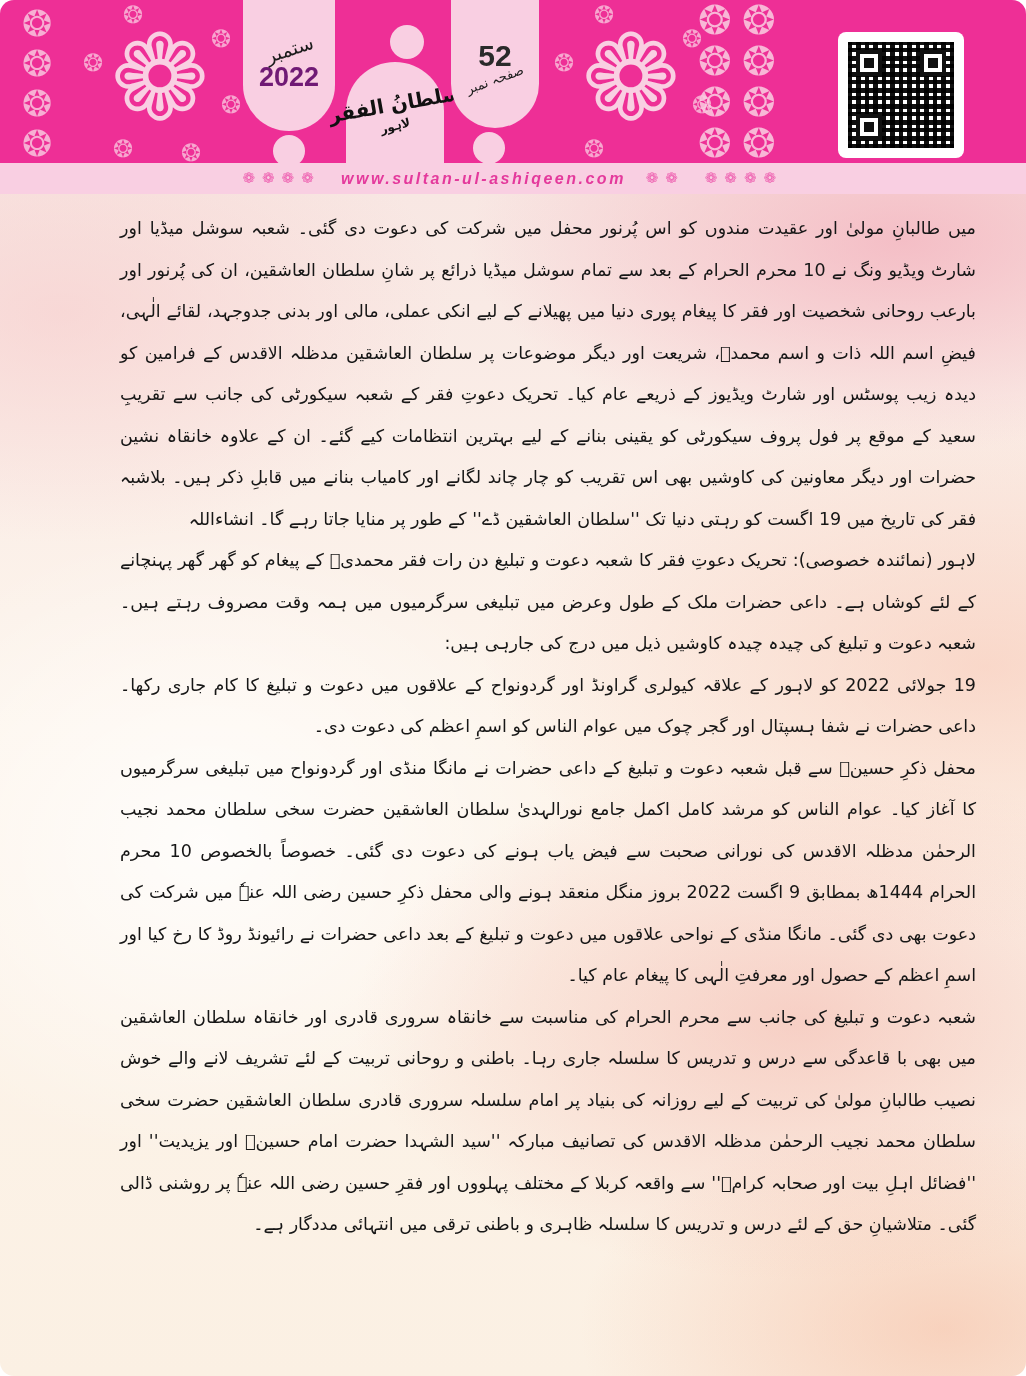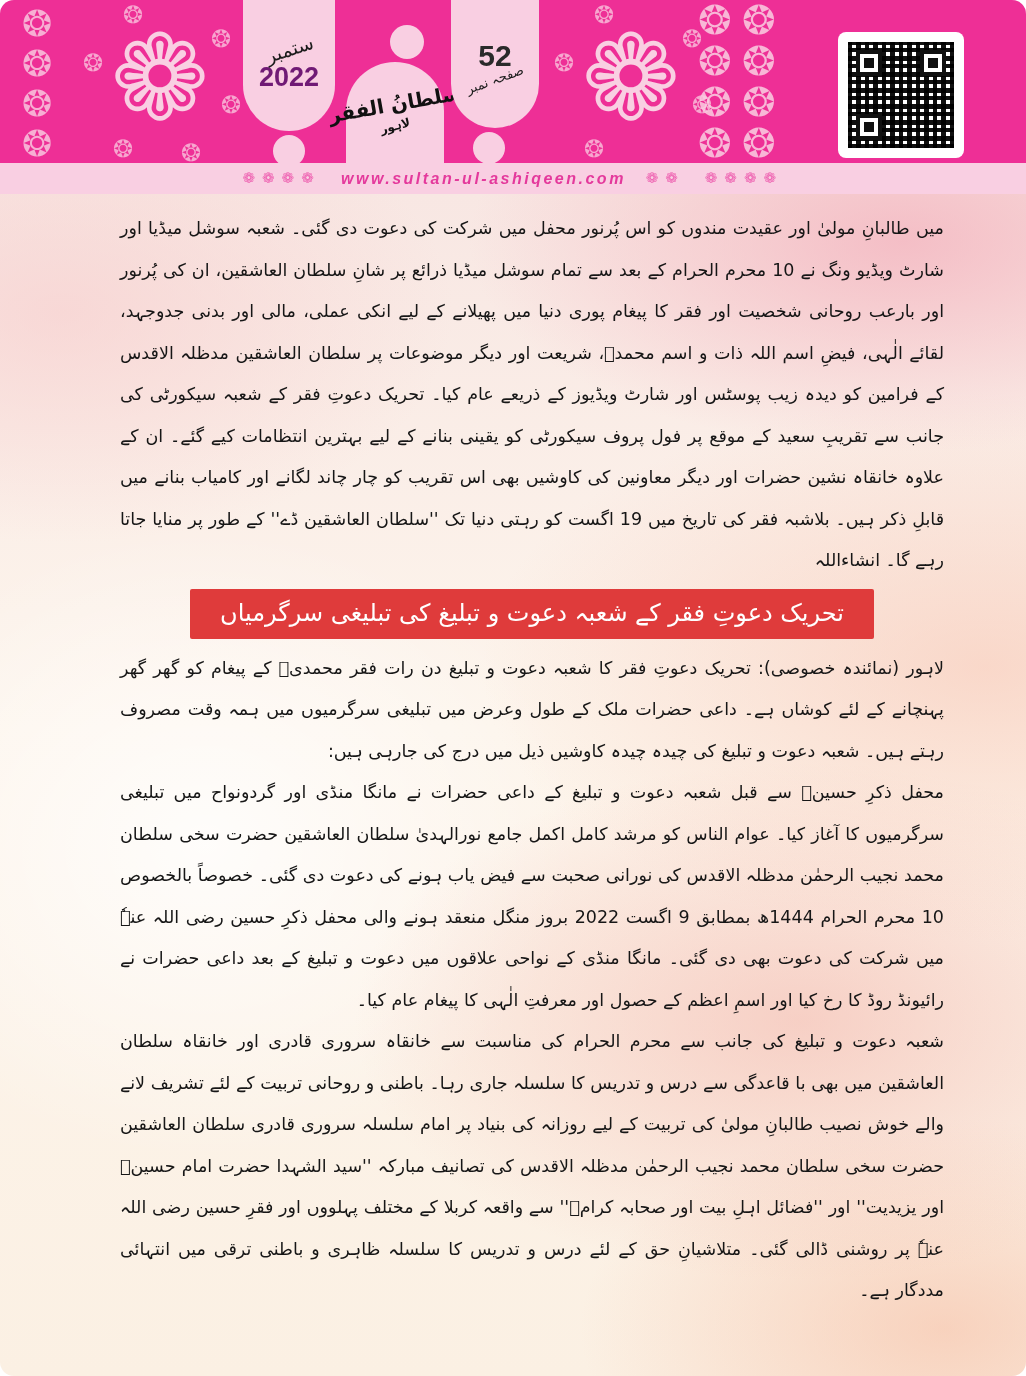--- a/index.html
+++ b/index.html
@@ -52,21 +52,21 @@
   .finder::after { content:""; position:absolute; left:4px; top:4px; width:10px; height:10px; background:#101010; }
   .f-tl { left:8px; top:8px; } .f-tr { right:8px; top:8px; } .f-bl { left:8px; bottom:8px; }
 
   
   .url-bar { height:31px; background:#f9cfe2; display:flex; direction:ltr; align-items:center; justify-content:center; gap:20px; }
   .url-text { font-family:"Liberation Sans",sans-serif; font-weight:bold; font-style:italic; font-size:16px;
               letter-spacing:2.5px; color:#e4399c; text-decoration:none; }
   .strip-glyphs { color:#ee5fb0; font-size:15px; letter-spacing:7px; line-height:1; }
 
   
-  .body-area { position:relative; height:1182px; padding:14px 82px 0 120px;
+  .body-area { position:relative; height:1182px; padding:14px 50px 0 120px;
     background:
       radial-gradient(ellipse 620px 300px at 88% 4%, rgba(243,176,188,.75), transparent 70%),
       radial-gradient(ellipse 560px 330px at 6% 10%, rgba(247,206,206,.65), transparent 70%),
       radial-gradient(ellipse 700px 380px at 96% 40%, rgba(246,188,168,.5), transparent 72%),
       radial-gradient(ellipse 620px 360px at 78% 70%, rgba(239,158,148,.42), transparent 72%),
       radial-gradient(ellipse 520px 300px at 92% 96%, rgba(245,185,158,.55), transparent 70%),
       radial-gradient(ellipse 500px 420px at 20% 55%, rgba(255,255,255,.8), transparent 75%),
       linear-gradient(180deg,#f8e7e3 0%, #fdf5ec 45%, #fbf0e3 100%); }
 
   .body-area p { direction:rtl; text-align:justify; color:#161616; font-size:17.5px; line-height:41.5px; }
@@ -151,22 +151,20 @@
     <span class="strip-glyphs">❁❁❁❁</span>
     <a class="url-text">www.sultan-ul-ashiqeen.com</a>
     <span class="strip-glyphs">❁❁</span>
     <span class="strip-glyphs">❁❁❁❁</span>
   </div>
 
   <div class="body-area">
 
     <p>میں طالبانِ مولیٰ اور عقیدت مندوں کو اس پُرنور محفل میں شرکت کی دعوت دی گئی۔ شعبہ سوشل میڈیا اور شارٹ ویڈیو ونگ نے 10 محرم الحرام کے بعد سے تمام سوشل میڈیا ذرائع پر شانِ سلطان العاشقین، ان کی پُرنور اور بارعب روحانی شخصیت اور فقر کا پیغام پوری دنیا میں پھیلانے کے لیے انکی عملی، مالی اور بدنی جدوجہد، لقائے الٰہی، فیضِ اسم اللہ ذات و اسم محمدؐ، شریعت اور دیگر موضوعات پر سلطان العاشقین مدظلہ الاقدس کے فرامین کو دیدہ زیب پوسٹس اور شارٹ ویڈیوز کے ذریعے عام کیا۔ تحریک دعوتِ فقر کے شعبہ سیکورٹی کی جانب سے تقریبِ سعید کے موقع پر فول پروف سیکورٹی کو یقینی بنانے کے لیے بہترین انتظامات کیے گئے۔ ان کے علاوہ خانقاہ نشین حضرات اور دیگر معاونین کی کاوشیں بھی اس تقریب کو چار چاند لگانے اور کامیاب بنانے میں قابلِ ذکر ہیں۔ بلاشبہ فقر کی تاریخ میں 19 اگست کو رہتی دنیا تک ''سلطان العاشقین ڈے'' کے طور پر منایا جاتا رہے گا۔ انشاءاللہ</p>
 
-    <div class="headline-banner">
-      <span>تحریک دعوتِ فقر کے شعبہ دعوت و تبلیغ کی تبلیغی سرگرمیاں</span>
-    </div>
 
     <p>لاہور (نمائندہ خصوصی):  تحریک دعوتِ فقر کا شعبہ دعوت و تبلیغ دن رات فقر محمدیؐ کے پیغام کو گھر گھر پہنچانے کے لئے کوشاں ہے۔ داعی حضرات ملک کے طول وعرض میں تبلیغی سرگرمیوں میں ہمہ وقت مصروف رہتے ہیں۔ شعبہ دعوت و تبلیغ کی چیدہ چیدہ کاوشیں ذیل میں درج کی جارہی ہیں:</p>
+    <p>19 جولائی 2022 کو لاہور کے علاقہ کیولری گراونڈ اور گردونواح کے علاقوں میں دعوت و تبلیغ کا کام جاری رکھا۔ داعی حضرات نے شفا ہسپتال اور گجر چوک میں عوام الناس کو اسمِ اعظم کی دعوت دی۔</p>
     <p>محفل ذکرِ حسینؓ سے قبل شعبہ دعوت و تبلیغ کے داعی حضرات نے مانگا منڈی اور گردونواح میں تبلیغی سرگرمیوں کا آغاز کیا۔ عوام الناس کو مرشد کامل اکمل جامع نورالہدیٰ سلطان العاشقین حضرت سخی سلطان محمد نجیب الرحمٰن مدظلہ الاقدس کی نورانی صحبت سے فیض یاب ہونے کی دعوت دی گئی۔ خصوصاً بالخصوص 10 محرم الحرام 1444ھ بمطابق 9 اگست 2022 بروز منگل منعقد ہونے والی محفل ذکرِ حسین رضی اللہ عنہٗ میں شرکت کی دعوت بھی دی گئی۔ مانگا منڈی کے نواحی علاقوں میں دعوت و تبلیغ کے بعد داعی حضرات نے رائیونڈ روڈ کا رخ کیا اور اسمِ اعظم کے حصول اور معرفتِ الٰہی کا پیغام عام کیا۔</p>
     <p>شعبہ دعوت و تبلیغ کی جانب سے محرم الحرام کی مناسبت سے خانقاہ سروری قادری اور خانقاہ سلطان العاشقین میں بھی با قاعدگی سے درس و تدریس کا سلسلہ جاری رہا۔ باطنی و روحانی تربیت کے لئے تشریف لانے والے خوش نصیب طالبانِ مولیٰ کی تربیت کے لیے روزانہ کی بنیاد پر امام سلسلہ سروری قادری سلطان العاشقین حضرت سخی سلطان محمد نجیب الرحمٰن مدظلہ الاقدس کی تصانیف مبارکہ ''سید الشہدا حضرت امام حسینؓ اور یزیدیت'' اور ''فضائل اہلِ بیت اور صحابہ کرامؓ'' سے واقعہ کربلا کے مختلف پہلووں اور فقرِ حسین رضی اللہ عنہٗ پر روشنی ڈالی گئی۔ متلاشیانِ حق کے لئے درس و تدریس کا سلسلہ ظاہری و باطنی ترقی میں انتہائی مددگار ہے۔</p>
 
   </div>
 </div>
 
 </body></html>

